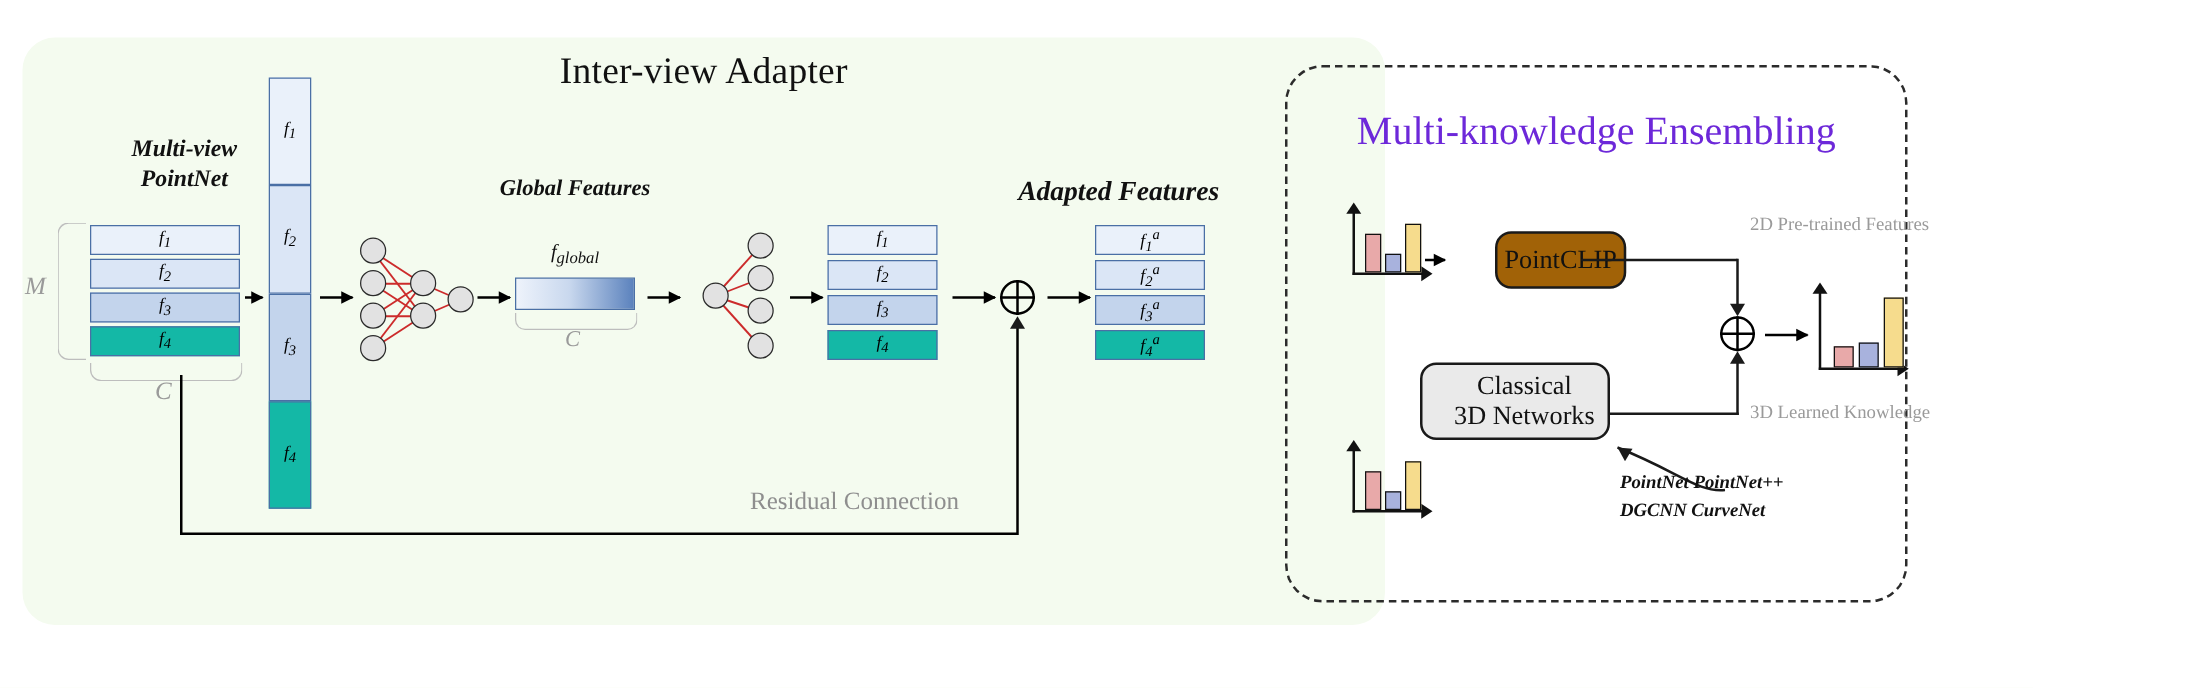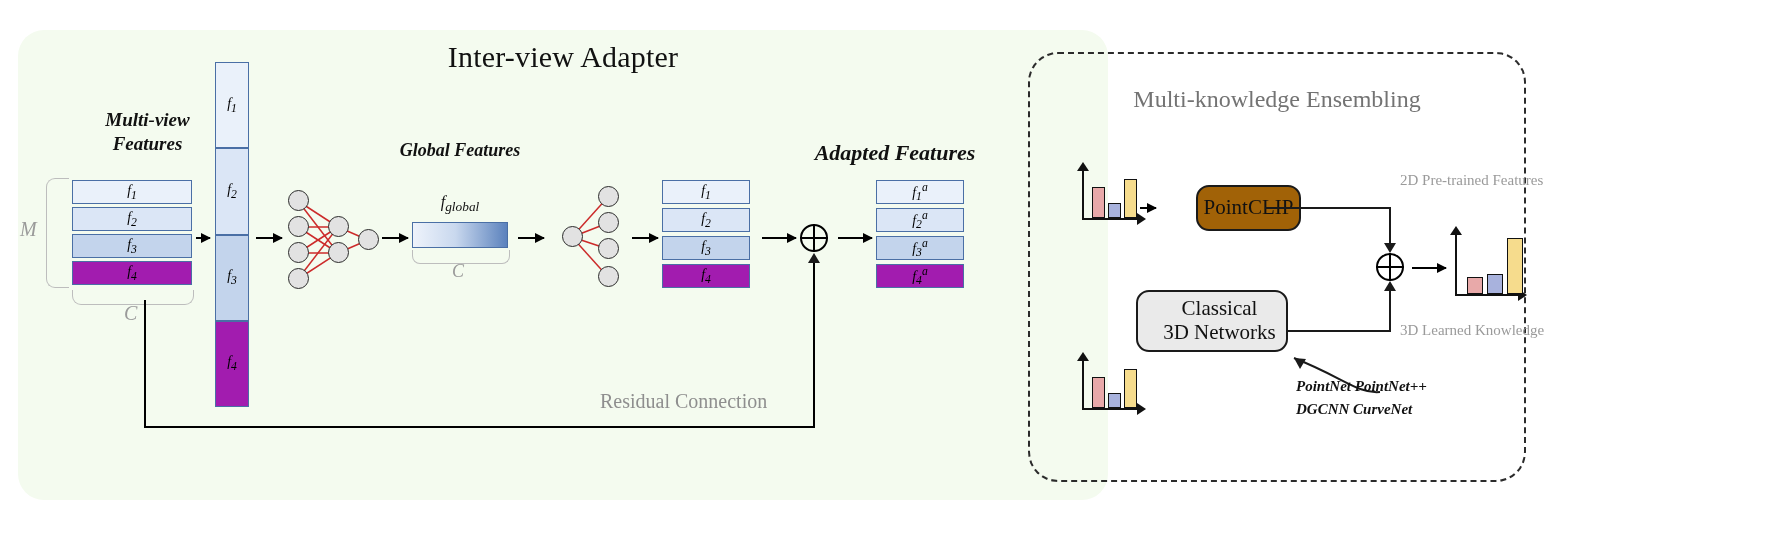--- a/index.html
+++ b/index.html
@@ -15,21 +15,21 @@
 
   
   #mv-label{position:absolute;left:60px;top:108px;width:175px;text-align:center;
     font-size:19px;font-style:italic;font-weight:bold;line-height:1.25;color:#111;}
 
   
   #mv-stack{position:absolute;left:72px;top:180px;width:120px;}
   #mv-stack .fbox{height:22px;margin-bottom:3px;border:1.2px solid #4a6fa5;
      display:flex;align-items:center;justify-content:center;font-size:14px;font-style:italic;}
   #mv-stack .fbox:last-child{margin-bottom:0;}
-  .c0{background:#eaf1fa;} .c1{background:#dbe6f6;} .c2{background:#c3d4ec;} .c3{background:#a21caf;}
+  .c0{background:#eaf1fa;} .c1{background:#dbe6f6;} .c2{background:#c3d4ec;} .c3{background:#14b8a6;}
 
   #m-brace{position:absolute;left:46px;top:178px;width:22px;height:108px;
      border-left:1.6px solid #bdbdbd;border-top:1.6px solid #bdbdbd;border-bottom:1.6px solid #bdbdbd;
      border-radius:9px 0 0 9px;}
   #m-letter{position:absolute;left:20px;top:218px;font-size:20px;font-style:italic;color:#9a9a9a;}
   #c-brace{position:absolute;left:72px;top:290px;width:120px;height:14px;
      border-left:1.6px solid #bdbdbd;border-right:1.6px solid #bdbdbd;border-bottom:1.6px solid #bdbdbd;
      border-radius:0 0 9px 9px;}
   #c-letter{position:absolute;left:124px;top:302px;font-size:20px;font-style:italic;color:#9a9a9a;}
 
@@ -74,21 +74,21 @@
   .oplus:before,.oplus:after{content:"";position:absolute;background:#000;}
   .oplus:before{left:-2px;top:11px;width:28px;height:2px;}
   .oplus:after{top:-2px;left:11px;width:2px;height:28px;}
 
   #resid-label{position:absolute;left:600px;top:390px;font-size:20px;color:#8e8e8e;}
 
   
   #right-panel{position:absolute;left:1028px;top:52px;width:498px;height:430px;
      border:2px dashed #2b2b2b;border-radius:30px;box-sizing:border-box;}
   #panel-title-right{position:absolute;left:1028px;top:86px;width:498px;text-align:center;
-     font-size:24px;color:#737373;}
+     font-size:32px;color:#6d28d9;}
 
   .rbox{position:absolute;border:2.2px solid #1a1a1a;border-radius:13px;box-sizing:border-box;
      display:flex;align-items:center;justify-content:center;text-align:center;
      font-size:21px;color:#111;line-height:1.12;}
   #pointclip-box{left:1196px;top:185px;width:105px;height:46px;background:#a16207;}
   #classical-box{left:1136px;top:290px;width:152px;height:62px;background:#eaeaea;padding-left:15px;}
 
   .rline{position:absolute;background:#1a1a1a;}
   .rarrow-down:after{content:"";position:absolute;left:-5px;bottom:-9px;width:0;height:0;
      border-top:10px solid #1a1a1a;border-left:6px solid transparent;border-right:6px solid transparent;}
@@ -112,21 +112,21 @@
 </head>
 <body>
 
 <div class="stage">
 
   <div id="left-panel"></div>
   <div id="panel-title-left">Inter-view Adapter</div>
 
   <div id="mv-label">
     <span>Multi-view</span><br>
-    <span>Features</span>
+    <span>PointNet</span>
   </div>
 
   <div id="m-brace"></div>
   <div id="m-letter">M</div>
 
   <div id="mv-stack">
     <div class="fbox c0">
         <i>f<sub>1</sub></i>
       </div>
     <div class="fbox c1">

